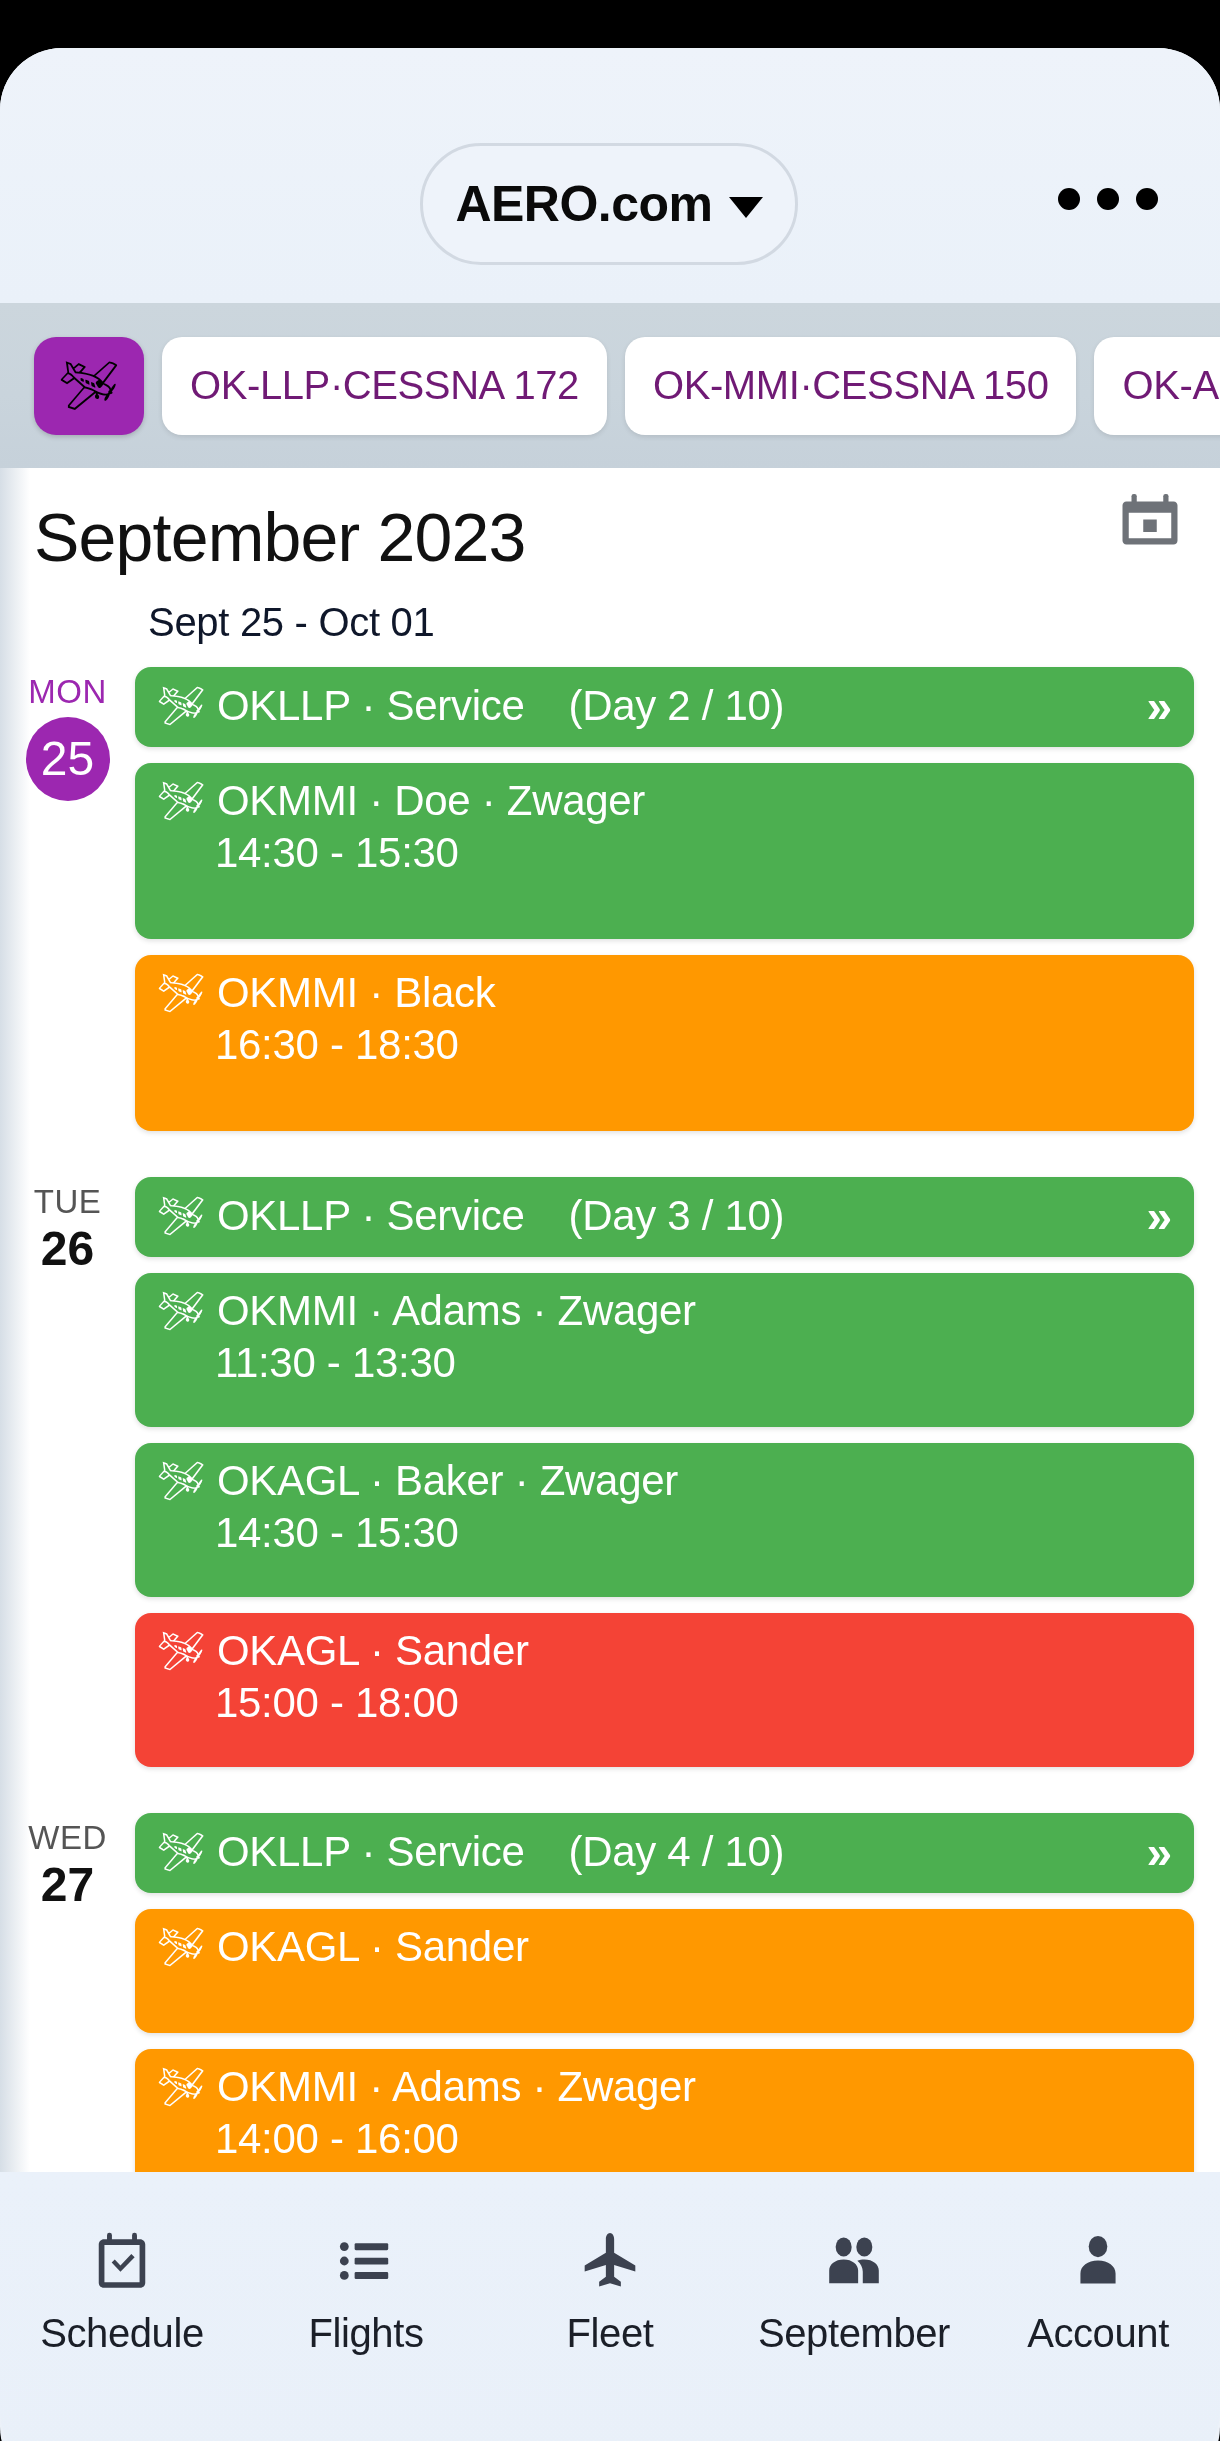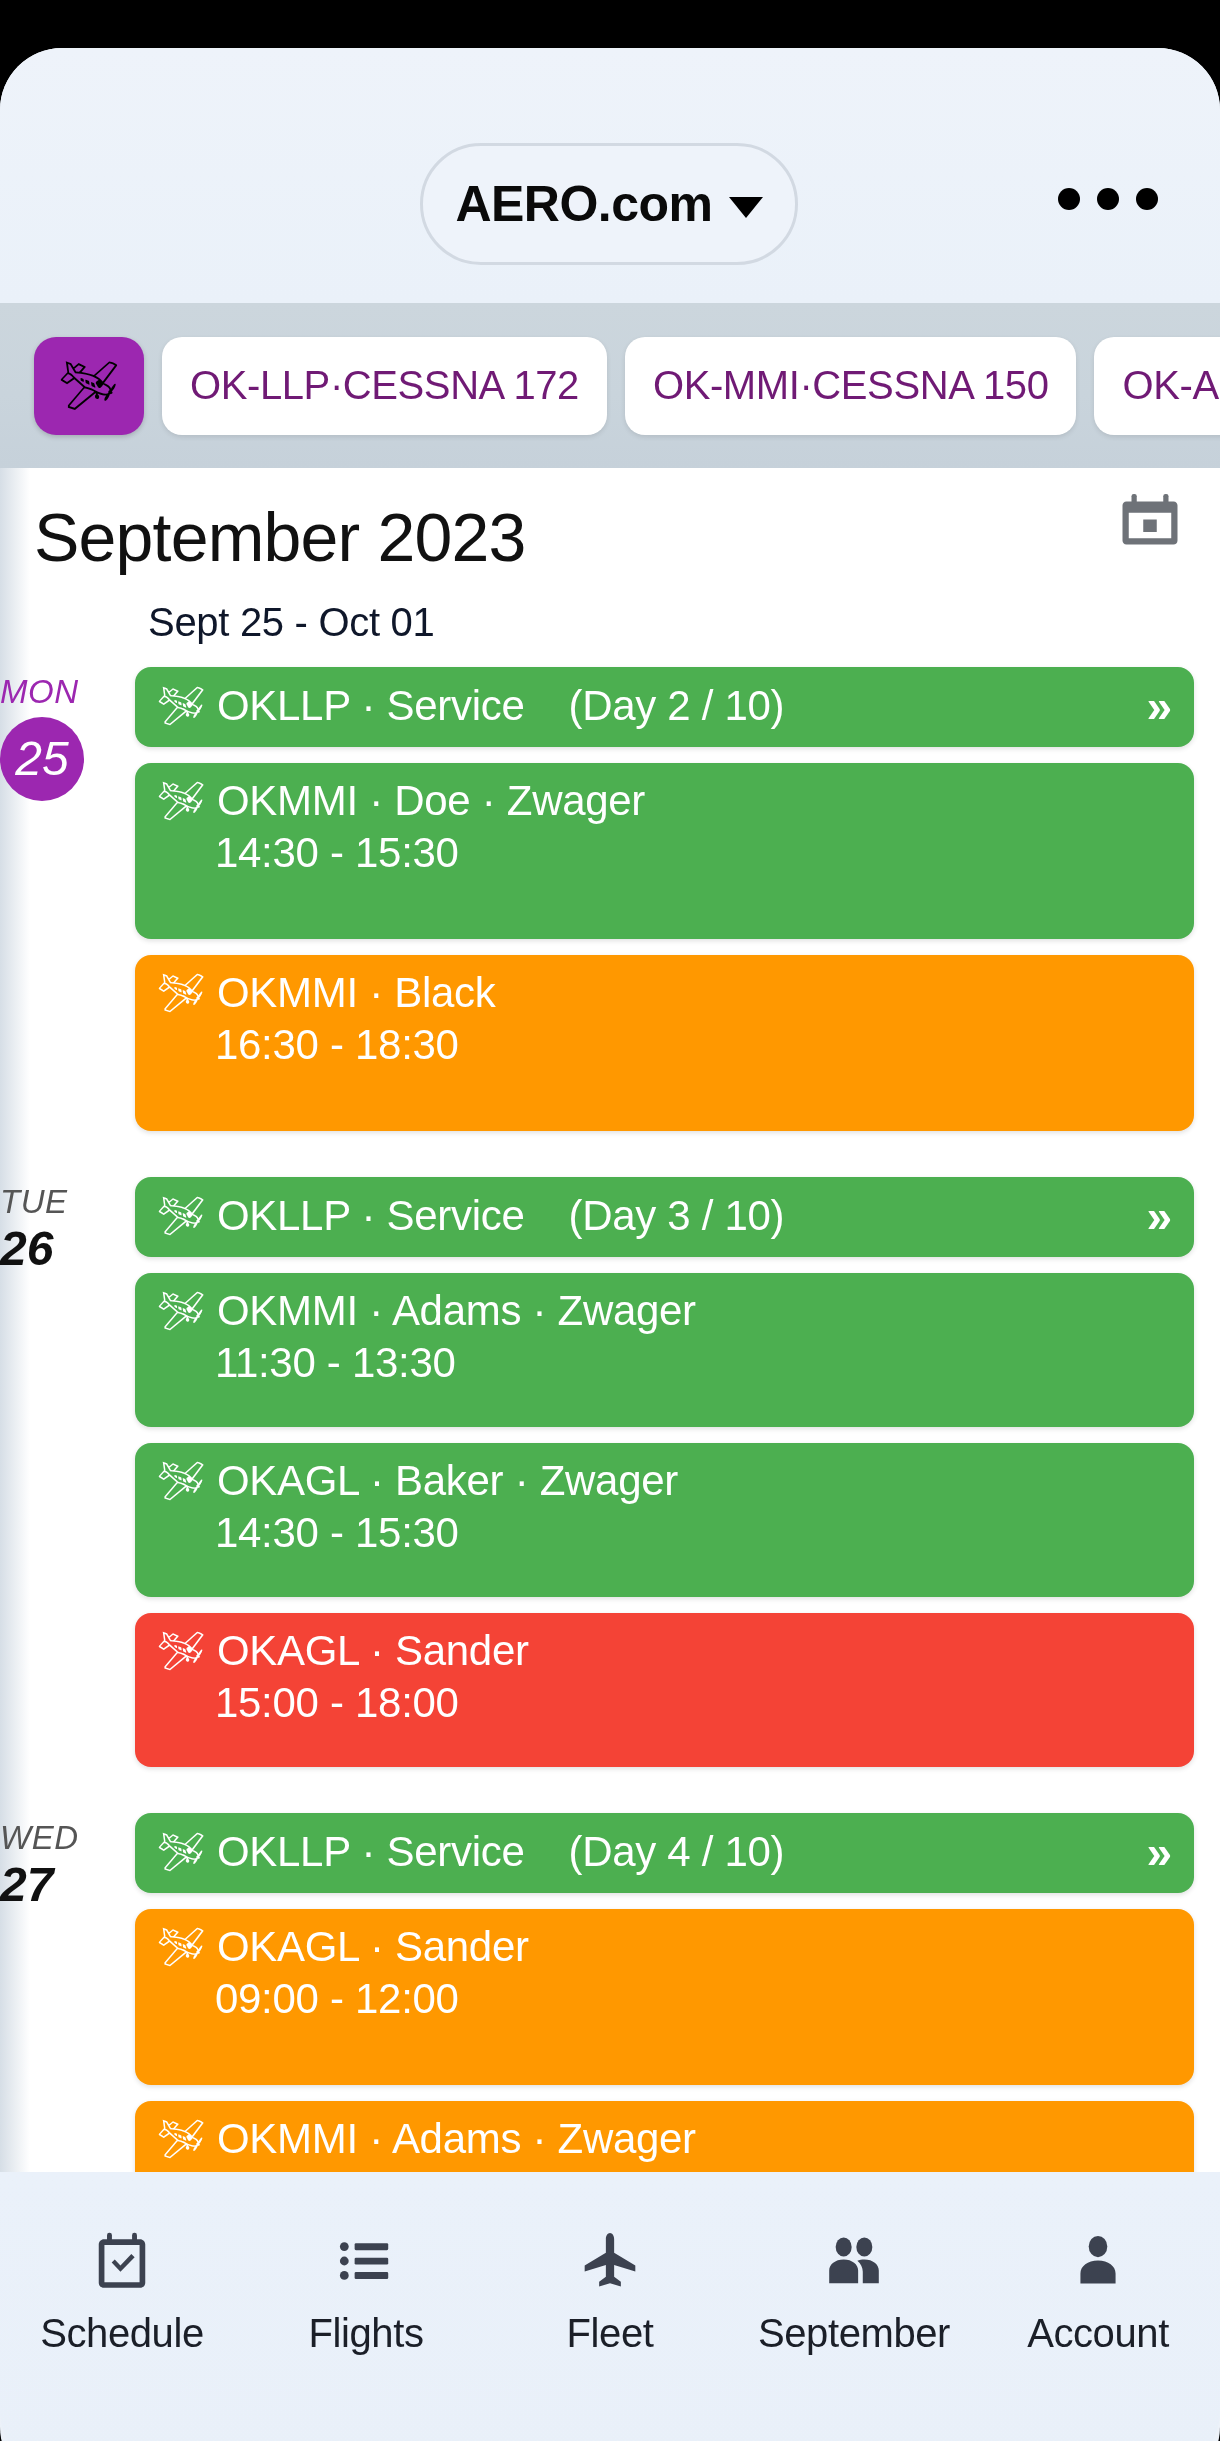--- a/index.html
+++ b/index.html
@@ -146,22 +146,21 @@
   
   .day-group {
     position: relative;
     display: flex;
     margin-top: 22px;
   }
   .day-gutter {
     flex: 0 0 135px;
     position: relative;
     padding-top: 6px;
-    text-align: left;
-    font-style: italic;
+    text-align: center;
   }
   .dow {
     font-size: 33px;
     letter-spacing: 0.5px;
     color: #555;
     line-height: 1.15;
   }
   .dow.active { color: #9C27B0; }
   .daynum {
     font-size: 48px;
@@ -410,21 +409,20 @@
           </span>
           <span class="ev-daycount">(Day 4 / 10)</span>
           <span class="ev-chevron">»</span>
         </div>
 
         <div class="event orange tall">
           <span class="ev-line1">
             <span class="ev-plane">🛩</span>
             <span>OKAGL · Sander</span>
           </span>
-          <div class="ev-time">09:00 - 12:00</div>
         </div>
 
         <div class="event orange tall">
           <span class="ev-line1">
             <span class="ev-plane">🛩</span>
             <span>OKMMI · Adams · Zwager</span>
           </span>
           <div class="ev-time">14:00 - 16:00</div>
         </div>
 

